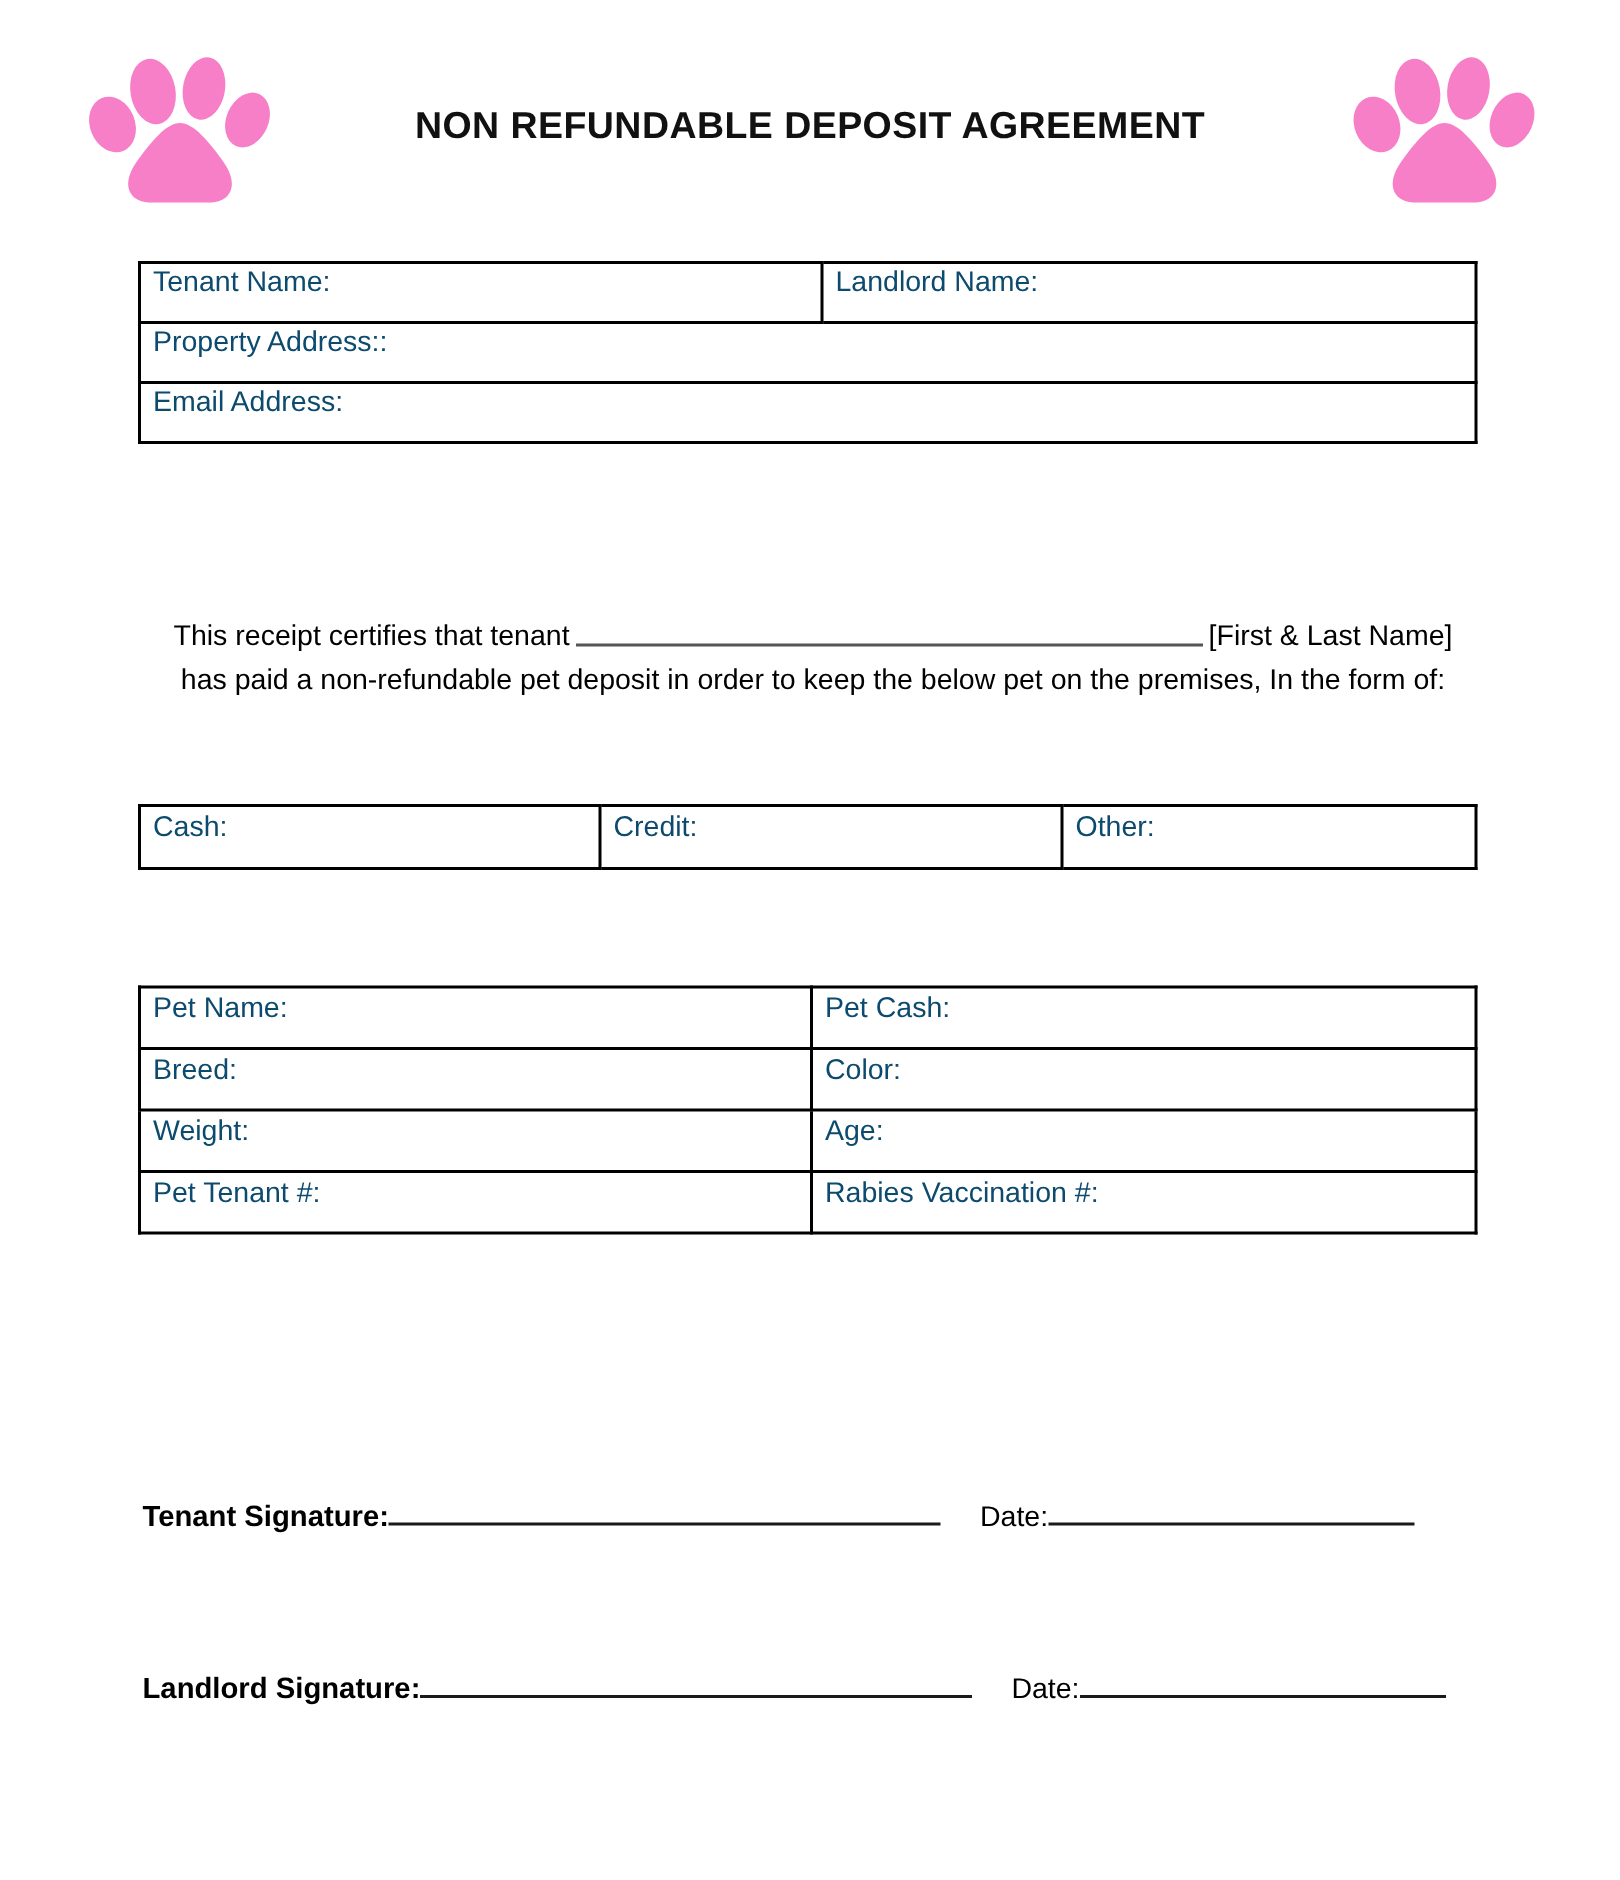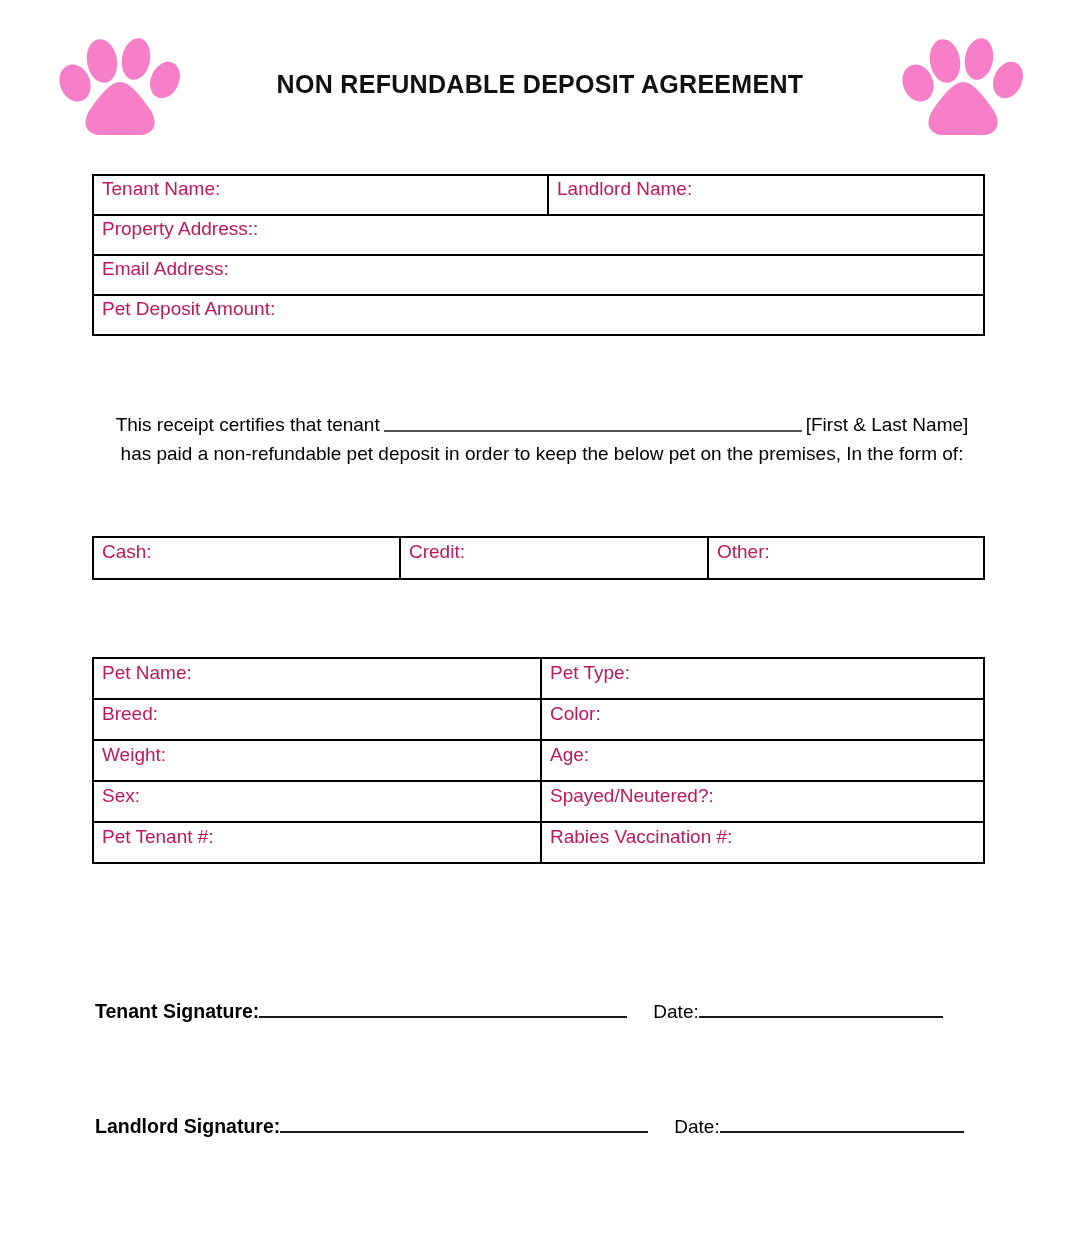--- a/index.html
+++ b/index.html
@@ -53,21 +53,21 @@
     table-layout: fixed;
     border: 2px solid #000;
     background: #fff;
   }
   .form-table td {
     border: 2px solid #000;
     padding: 0 0 11px 8px;
     font-size: 19px;
     line-height: 1.1;
     vertical-align: middle;
-    color: #be185d;
+    color: #0c4a6e;
   }
 
   
   #table-parties {
     left: 92px;
     top: 174px;
     width: 893px;
   }
   #table-parties tr { height: 40px; }
   #table-parties td.col-left  { width: 445px; }
@@ -174,23 +174,20 @@
       <tr>
     <td class="col-left">Tenant Name:</td>
     <td>Landlord Name:</td>
   </tr>
   <tr>
     <td colspan="2">Property Address::</td>
   </tr>
   <tr>
     <td colspan="2">Email Address:</td>
   </tr>
-  <tr>
-    <td colspan="2">Pet Deposit Amount:</td>
-  </tr>
 </tbody>
   </table>
 
 <div class="receipt-paragraph">
   <span>This receipt certifies that tenant</span><span class="blank-inline"></span><span>[First &amp; Last Name]</span><br>
   <span>has paid a non-refundable pet deposit in order to keep the below pet on the premises, In the form of:</span>
 </div>
 
 <table class="form-table" id="table-payment">
   <tbody>
@@ -199,35 +196,31 @@
     <td class="pay-credit">Credit:</td>
     <td>Other:</td>
   </tr>
 </tbody>
   </table>
 
 <table class="form-table" id="table-pet">
   <tbody>
       <tr>
     <td class="col-left">Pet Name:</td>
-    <td>Pet Type:</td>
+    <td>Pet Cash:</td>
   </tr>
   <tr>
     <td class="col-left">Breed:</td>
     <td>Color:</td>
   </tr>
   <tr>
     <td class="col-left">Weight:</td>
     <td>Age:</td>
   </tr>
   <tr>
-    <td class="col-left">Sex:</td>
-    <td>Spayed/Neutered?:</td>
-  </tr>
-  <tr>
     <td class="col-left">Pet Tenant #:</td>
     <td>Rabies Vaccination #:</td>
   </tr>
 </tbody>
   </table>
 
 <div class="sig-row" id="sig-tenant">
   <span class="sig-label">Tenant Signature:</span><span class="sig-line sig-line-long"></span><span class="sig-gap"></span><span class="date-label">Date:</span><span class="sig-line sig-line-date"></span>
 </div>
 

